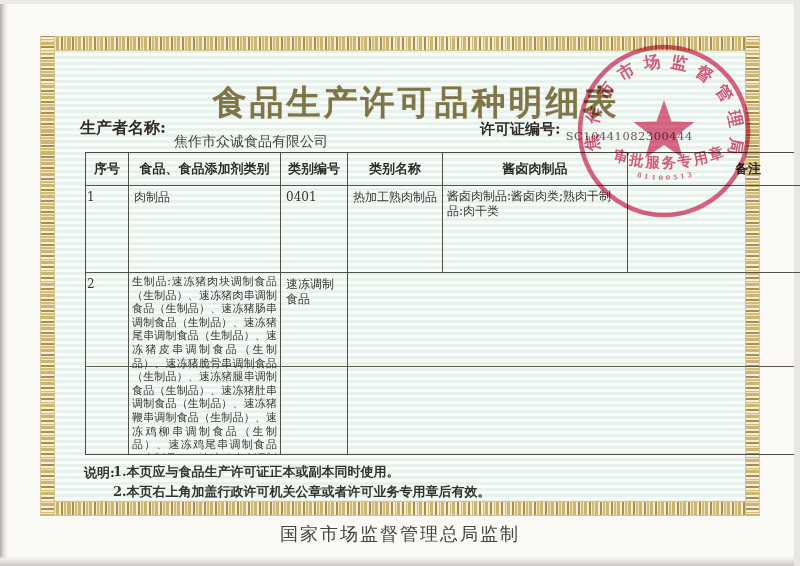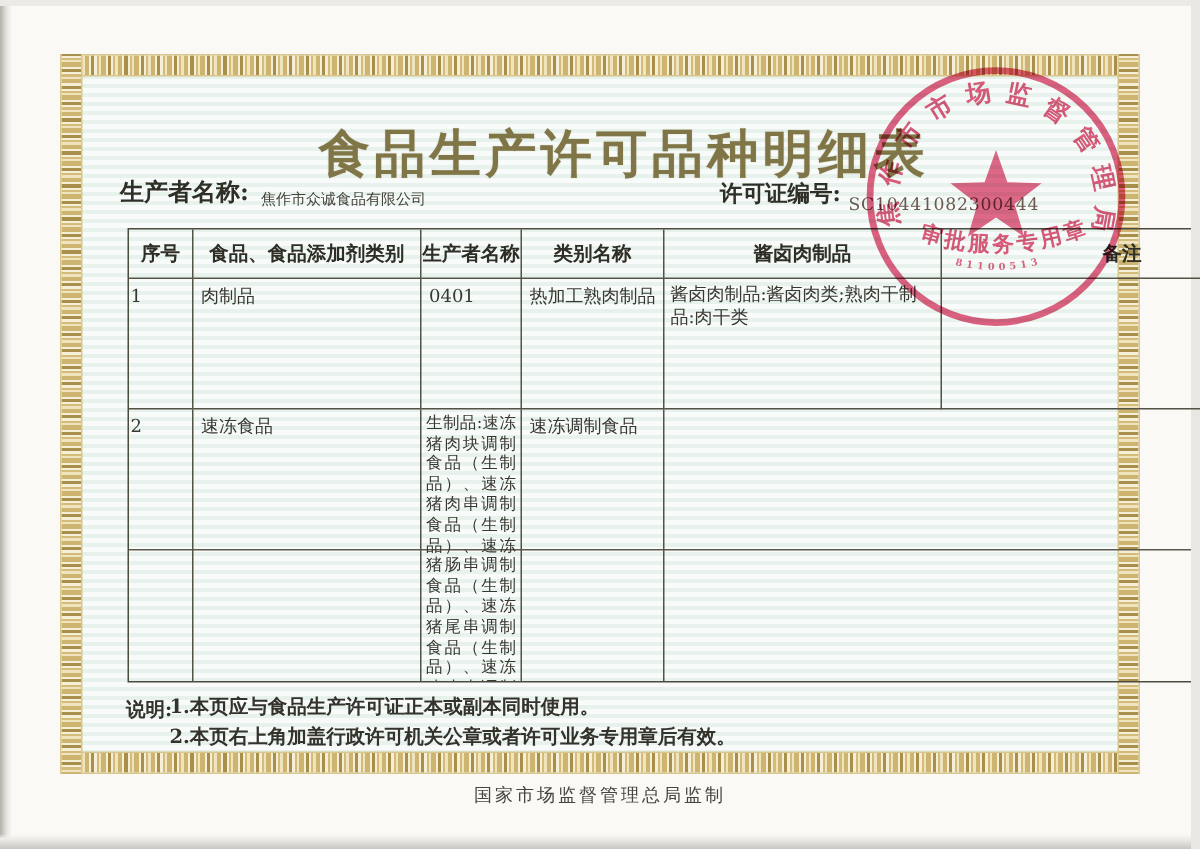--- a/index.html
+++ b/index.html
@@ -34,21 +34,21 @@
     border-left:1px solid #d8c68c;border-right:1px solid #d8c68c;}
   .strip-top{top:36px;} .strip-bot{top:501px;}
   .strip-left{left:40px;} .strip-right{left:745px;}
 
   .title{position:absolute;left:0;top:64px;width:800px;margin:16px;
     text-align:center;font-size:34px;font-weight:bold;color:#7f7546;
     letter-spacing:3px;text-shadow:0 0 1px rgba(127,117,70,.35);}
 
   .producer{position:absolute;left:80px;top:118px;}
   .producer .lab{font-size:16px;font-weight:bold;color:#2f2e27;}
-  .producer .val{font-size:10px;color:#44433a;position:relative;top:3px;margin-left:3px;text-align:right;}
+  .producer .val{font-size:14px;color:#44433a;position:relative;top:13px;margin-left:3px;text-align:right;}
 
   .license{position:absolute;left:480px;top:119px;}
   .license .lab{font-size:15px;font-weight:bold;color:#2f2e27;}
   .license .val{font-size:11.5px;color:#6a594e;position:relative;top:6px;letter-spacing:.5px;}
 
   
   .lic-table{position:absolute;left:85px;top:152px;width:784px;height:303px;
     border:1.5px solid #4c4b40;box-sizing:border-box;}
   .midline{position:absolute;left:0;right:0;top:213px;height:1px;background:#5a594c;z-index:0;}
   .grid{position:absolute;inset:0;display:grid;z-index:1;
@@ -62,21 +62,21 @@
   .td{font-size:12px;padding:4px 5px;line-height:15px;}
   .td.seq{padding:4px 1px;}
   .td.detail{font-size:12px;line-height:15px;padding:3px 4px;}
   .td.detail2{font-size:11px;line-height:13.6px;padding:2px 3px;text-align:justify;}
 
   .notes{position:absolute;left:84px;top:462px;font-size:13px;font-weight:bold;color:#33322b;}
   .notes .nl{position:absolute;left:0;top:2px;}
   .notes .nlines{margin-left:29px;line-height:20px;white-space:nowrap;}
 
   .footer{position:absolute;left:0;top:522px;width:800px;text-align:center;
-    font-size:12px;color:#45443d;letter-spacing:2px;}
+    font-size:18px;color:#45443d;letter-spacing:2px;}
 
   
   .stamp{position:absolute;left:575px;top:42px;width:178px;height:178px;
     mix-blend-mode:multiply;opacity:.93;pointer-events:none;z-index:5;}
   .stamp text{font-family:"DejaVu Serif","Liberation Serif",serif;font-weight:bold;}
 </style>
 </head>
 <body>
 
 <div class="page">
@@ -99,34 +99,33 @@
     <span class="lab">许可证编号:</span>
     <span class="val">SC10441082300444</span>
   </div>
 
   <div class="lic-table">
     <div class="midline"></div>
     <div class="grid">
 
       <div class="cell hb th">序号</div>
       <div class="cell hb th">食品、食品添加剂类别</div>
-      <div class="cell hb th">生产者名称</div>
+      <div class="cell hb th">类别编号</div>
       <div class="cell hb th">类别名称</div>
       <div class="cell hb th">酱卤肉制品</div>
       <div class="cell hb th last">备注</div>
 
       <div class="cell hb td seq">1</div>
       <div class="cell hb td">肉制品</div>
       <div class="cell hb td">0401</div>
       <div class="cell hb td">热加工熟肉制品</div>
       <div class="cell hb td detail">酱卤肉制品:酱卤肉类;熟肉干制品:肉干类</div>
       <div class="cell hb td last"></div>
 
       <div class="cell td seq">2</div>
-      <div class="cell td">速冻食品</div>
       <div class="cell td detail2">生制品:速冻猪肉块调制食品（生制品）、速冻猪肉串调制食品（生制品）、速冻猪肠串调制食品（生制品）、速冻猪尾串调制食品（生制品）、速冻猪皮串调制食品（生制品）、速冻猪脆骨串调制食品（生制品）、速冻猪腿串调制食品（生制品）、速冻猪肚串调制食品（生制品）、速冻猪鞭串调制食品（生制品）、速冻鸡柳串调制食品（生制品）、速冻鸡尾串调制食品（生制品）、速冻鸡皮串调制食品（生制品）</div>
       <div class="cell td">速冻调制食品</div>
       <div class="cell td last"></div>
     </div>
   </div>
 
   <div class="notes">
     <span class="nl">说明:</span>
     <div class="nlines">
       <div>1.本页应与食品生产许可证正本或副本同时使用。</div>

